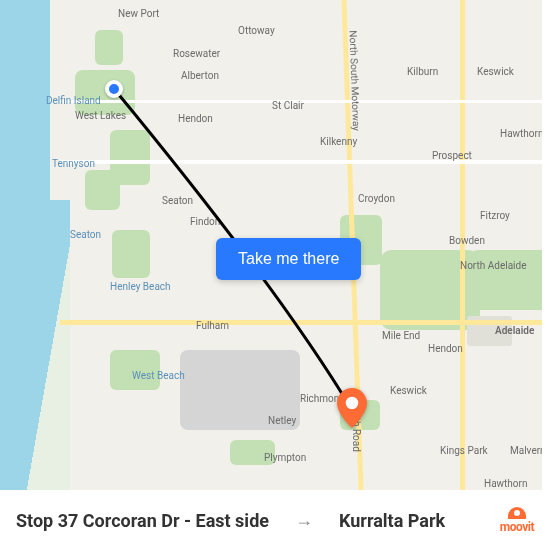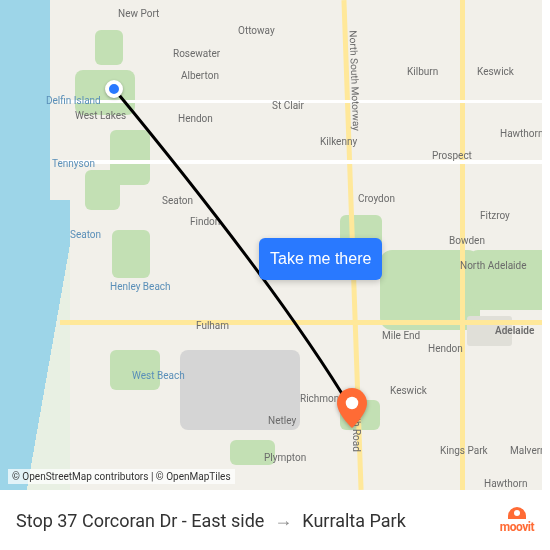--- a/index.html
+++ b/index.html
@@ -40,26 +40,26 @@
 .label { position: absolute; font-size: 10px; color: #6b6b6b; white-space: nowrap; }
 .label-blue { color: #5a8fb8; }
 
 .route-curve { position: absolute; top: 0; left: 0; width: 550px; height: 490px; pointer-events: none; }
 
 .marker-start { position: absolute; top: 80px; left: 105px; width: 18px; height: 18px; background: #2979ff; border: 4px solid #fff; border-radius: 50%; box-shadow: 0 1px 3px rgba(0,0,0,0.3); }
 
 .marker-end { position: absolute; top: 388px; left: 337px; width: 30px; height: 30px; }
 .marker-end svg { width: 30px; height: 40px; filter: drop-shadow(0 1px 2px rgba(0,0,0,0.3)); }
 
-.cta-button { position: absolute; top: 238px; left: 216px; background: #2979ff; color: #fff; font-size: 16px; font-weight: 500; padding: 12px 11px; border-radius: 6px; border: none; cursor: pointer; box-shadow: 0 2px 6px rgba(0,0,0,0.2); margin-left: 43px; }
+.cta-button { position: absolute; top: 238px; left: 216px; background: #2979ff; color: #fff; font-size: 16px; font-weight: 500; padding: 12px 22px; border-radius: 6px; border: none; cursor: pointer; box-shadow: 0 2px 6px rgba(0,0,0,0.2); }
 
 .attribution { position: absolute; bottom: 6px; left: 8px; font-size: 10px; color: #333; background: rgba(255,255,255,0.7); padding: 2px 4px; }
 
 .footer { position: absolute; bottom: 0; left: 0; width: 550px; height: 60px; background: #fff; display: flex; align-items: center; padding: 0 16px; }
-.footer-text { display: flex; align-items: flex-end; gap: 10px; font-size: 18px; font-weight: 400; color: #333; flex: 1; }
+.footer-text { display: flex; align-items: flex-end; gap: 26px; font-size: 18px; font-weight: 700; color: #333; flex: 1; }
 .arrow-icon { color: #888; font-size: 18px; }
 .moovit-logo { display: flex; flex-direction: column; align-items: center; font-size: 12px; font-weight: 700; color: #ff6b35; letter-spacing: -0.5px; }
 .moovit-logo .dot { width: 18px; height: 12px; background: #ff6b35; border-radius: 9px 9px 0 0; margin-bottom: 1px; position: relative; }
 .moovit-logo .dot::after { content: ''; position: absolute; top: 3px; left: 6px; width: 6px; height: 6px; background: #fff; border-radius: 50%; }
 </style>
 </head>
 <body>
 
 <div class="map-container">
   <div class="coast"></div>
@@ -130,21 +130,20 @@
 
   <div class="marker-end">
     <svg viewBox="0 0 24 32">
         <path fill="#ff6b35" d="M12 0C5.4 0 0 5.4 0 12c0 9 12 20 12 20s12-11 12-20c0-6.6-5.4-12-12-12z"></path>
         <circle cx="12" cy="12" r="5" fill="#fff"></circle>
       </svg>
   </div>
 
   <button class="cta-button">Take me there</button>
 
-  <div class="attribution">© OpenStreetMap contributors | © OpenMapTiles</div>
 </div>
 
 <div class="footer">
   <div class="footer-text">
     <span>Stop 37 Corcoran Dr - East side</span>
     <span class="arrow-icon">→</span>
     <span>Kurralta Park</span>
   </div>
   <div class="moovit-logo">
     <div class="dot"></div>

